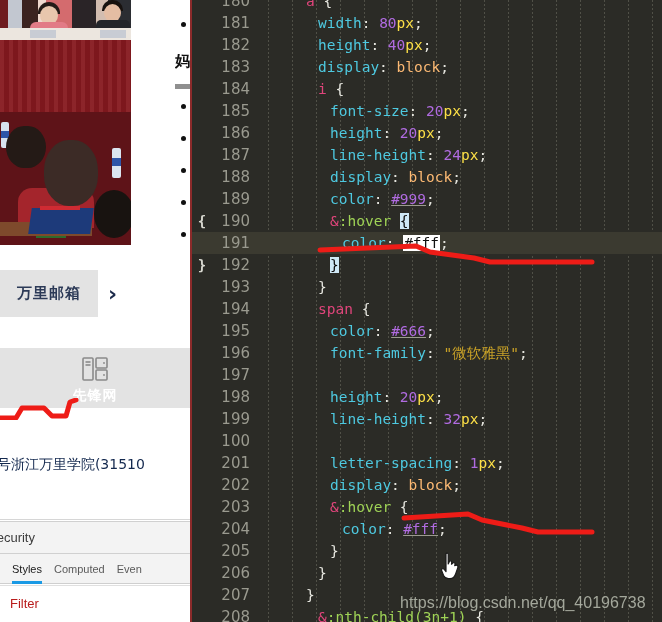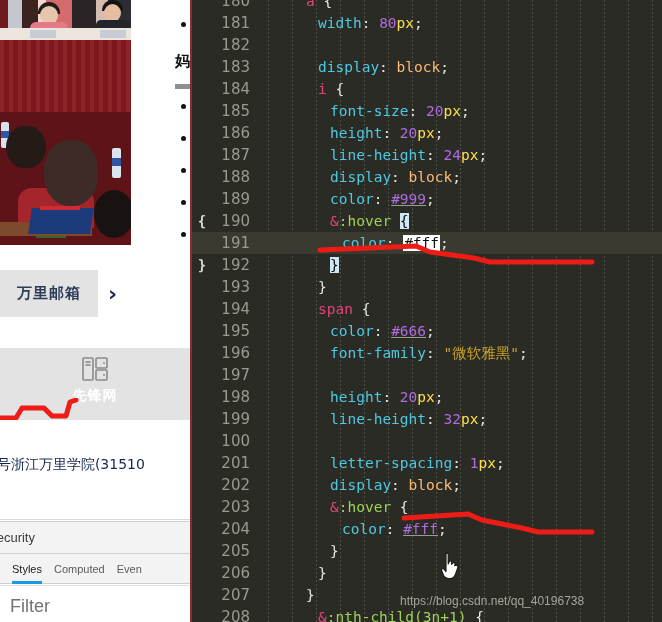--- a/index.html
+++ b/index.html
@@ -133,21 +133,21 @@
   }
   .chev-next {
     position: absolute; left: 108px; top: 16px;
     color: #1b2a4a; font-size: 22px; font-weight: 700;
     font-family: "DejaVu Sans", sans-serif;
   }
 
   
   .icon-bar {
     position: absolute; left: 0; top: 348px;
-    width: 190px; height: 72px;
+    width: 190px; height: 60px;
     background: #e3e3e3;
     display: flex;
     flex-direction: column;
   }
   .icon-cell { flex: 1; position: relative; display:flex; flex-direction:column; align-items:center; padding-top:6px; }
   .icon-glyph { width: 34px; height: 30px; display:flex; align-items:center; justify-content:center; }
   .icon-glyph svg { display:block; }
   .icon-label {
     margin-top: 3px; font-size: 14px; font-weight: 700; letter-spacing:1px;
     font-family: "DejaVu Sans", sans-serif;
@@ -190,21 +190,21 @@
   .dt-tab.active::after {
     content: ""; position: absolute; left: 0; right: 0; bottom: 0;
     height: 3px; background: #1a9ae5;
   }
   .dt-filter {
     position: absolute; left: 0; top: 585px; width: 190px; height: 37px;
     background: #ffffff; border-top: 1px solid #e0e0e0;
   }
   .dt-filter .f-text {
     position: absolute; left: 10px; top: 10px;
-    font-size: 18px; color: #737373;
+    font-size: 13px; color: #b91c1c;
   }
 
   
   .ann-left {
     position: absolute; left: 0; top: 398px; width: 90px; height: 26px;
     pointer-events: none;
   }
 
   
   #code-panel {
@@ -253,21 +253,21 @@
   .t-str   { color: #c9a227; }                              
   .t-amp   { color: #e0457b; }
   .t-pseudo{ color: #9fd356; }
   .t-brace { color: #e6e6df; }
   .t-brace-hl { color: #0b0b0b; background: #cfe8f5; }
   .sel-box { background:#ffffff; color:#111; padding:0 1px; }
 
   
   .watermark {
     position: absolute; left: 208px; top: 594px;
-    font-size: 12px; color: #b9bdb0; opacity: .85;
+    font-size: 16px; color: #b9bdb0; opacity: .85;
     font-family: "Liberation Sans", sans-serif;
     text-shadow: 0 0 2px #2b2b26;
     pointer-events: none;
   }
 
   
   .cursor-hand { position: absolute; left: 248px; top: 552px; pointer-events: none; }
 
   
   .ann-code { position: absolute; left: 0; top: 0; width: 472px; height: 622px; pointer-events: none; }
@@ -387,21 +387,21 @@
       <div class="guide" style="left:364px"></div>
       <div class="guide" style="left:388px"></div>
       <div class="guide" style="left:412px"></div>
       <div class="guide" style="left:436px"></div>
       <div class="guide" style="left:460px"></div>
     </div>
 
     <div class="code-rows" id="code-rows">
         <div class="crow"><span class="fold"></span><span class="lnum">180</span><span class="ccode" style="padding-left: 48px;"><span class="t-sel">a</span><span class="t-punct"> </span><span class="t-brace">{</span></span></div>
         <div class="crow"><span class="fold"></span><span class="lnum">181</span><span class="ccode" style="padding-left: 60px;"><span class="t-prop">width</span><span class="t-punct">: </span><span class="t-num">80</span><span class="t-unit">px</span><span class="t-punct">;</span></span></div>
-        <div class="crow"><span class="fold"></span><span class="lnum">182</span></div>
+        <div class="crow"><span class="fold"></span><span class="lnum">182</span><span class="ccode" style="padding-left: 60px;"><span class="t-prop">height</span><span class="t-punct">: </span><span class="t-num">40</span><span class="t-unit">px</span><span class="t-punct">;</span></span></div>
         <div class="crow"><span class="fold"></span><span class="lnum">183</span><span class="ccode" style="padding-left: 60px;"><span class="t-prop">display</span><span class="t-punct">: </span><span class="t-val">block</span><span class="t-punct">;</span></span></div>
         <div class="crow"><span class="fold"></span><span class="lnum">184</span><span class="ccode" style="padding-left: 60px;"><span class="t-sel">i</span><span class="t-punct"> </span><span class="t-brace">{</span></span></div>
         <div class="crow"><span class="fold"></span><span class="lnum">185</span><span class="ccode" style="padding-left: 72px;"><span class="t-prop">font-size</span><span class="t-punct">: </span><span class="t-num">20</span><span class="t-unit">px</span><span class="t-punct">;</span></span></div>
         <div class="crow"><span class="fold"></span><span class="lnum">186</span><span class="ccode" style="padding-left: 72px;"><span class="t-prop">height</span><span class="t-punct">: </span><span class="t-num">20</span><span class="t-unit">px</span><span class="t-punct">;</span></span></div>
         <div class="crow"><span class="fold"></span><span class="lnum">187</span><span class="ccode" style="padding-left: 72px;"><span class="t-prop">line-height</span><span class="t-punct">: </span><span class="t-num">24</span><span class="t-unit">px</span><span class="t-punct">;</span></span></div>
         <div class="crow"><span class="fold"></span><span class="lnum">188</span><span class="ccode" style="padding-left: 72px;"><span class="t-prop">display</span><span class="t-punct">: </span><span class="t-val">block</span><span class="t-punct">;</span></span></div>
         <div class="crow"><span class="fold"></span><span class="lnum">189</span><span class="ccode" style="padding-left: 72px;"><span class="t-prop">color</span><span class="t-punct">: </span><span class="t-hash">#999</span><span class="t-punct">;</span></span></div>
         <div class="crow"><span class="fold">{</span><span class="lnum">190</span><span class="ccode" style="padding-left: 72px;"><span class="t-amp">&amp;</span><span class="t-pseudo">:hover</span><span class="t-punct"> </span><span class="t-brace-hl">{</span></span></div>
         <div class="crow hl"><span class="fold"></span><span class="lnum">191</span><span class="ccode" style="padding-left: 84px;"><span class="t-prop">color</span><span class="t-punct">: </span><span class="sel-box">#fff</span><span class="t-punct">;</span></span></div>
         <div class="crow"><span class="fold">}</span><span class="lnum">192</span><span class="ccode" style="padding-left: 72px;"><span class="t-brace-hl">}</span></span></div>

